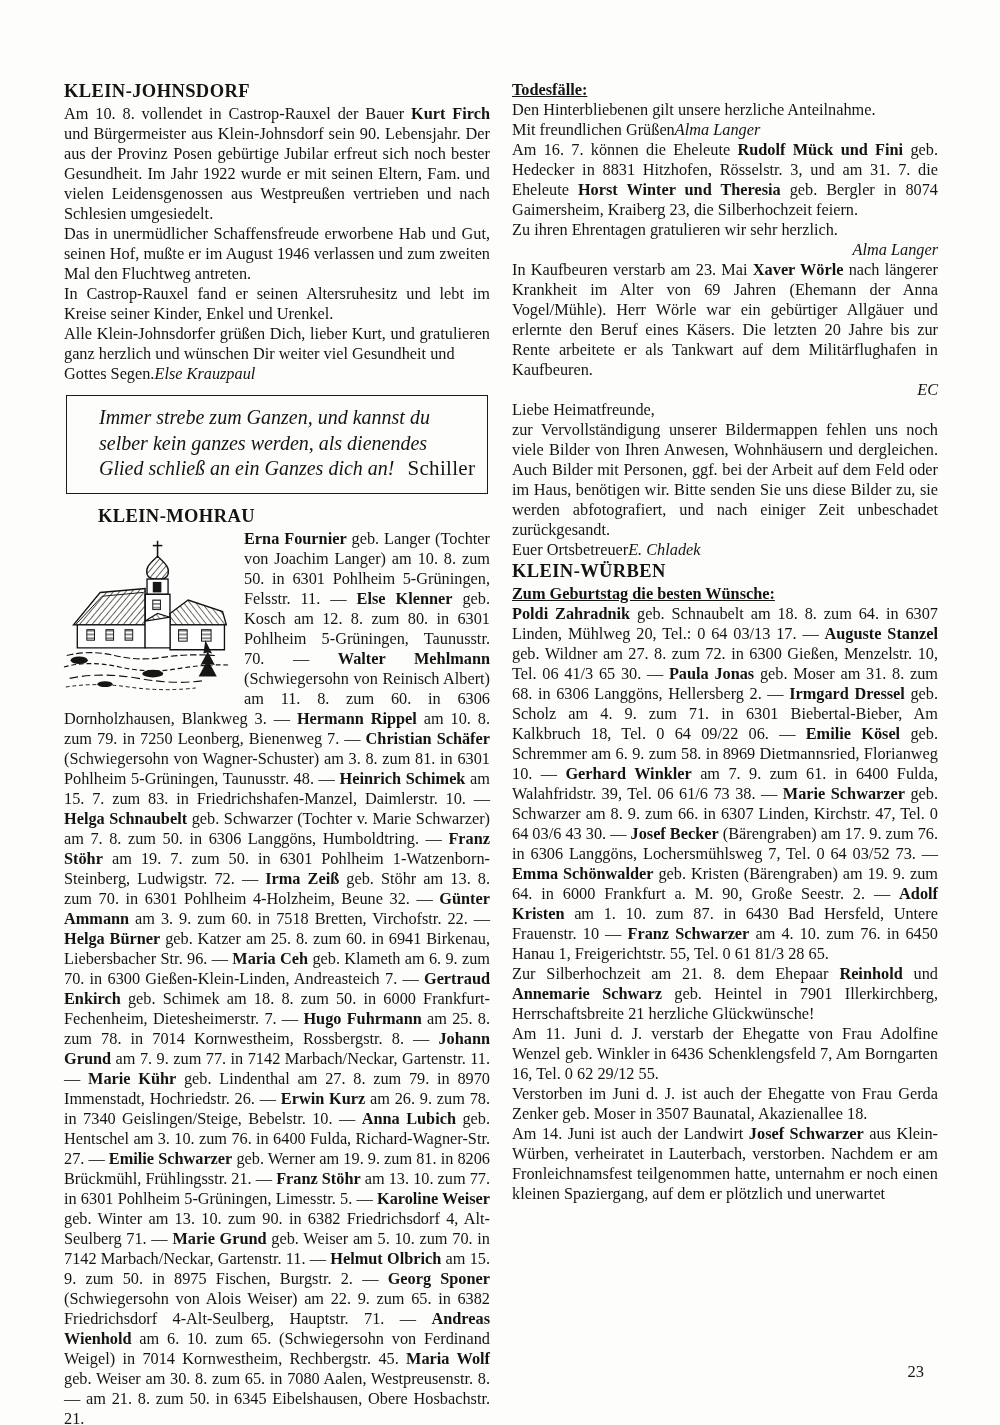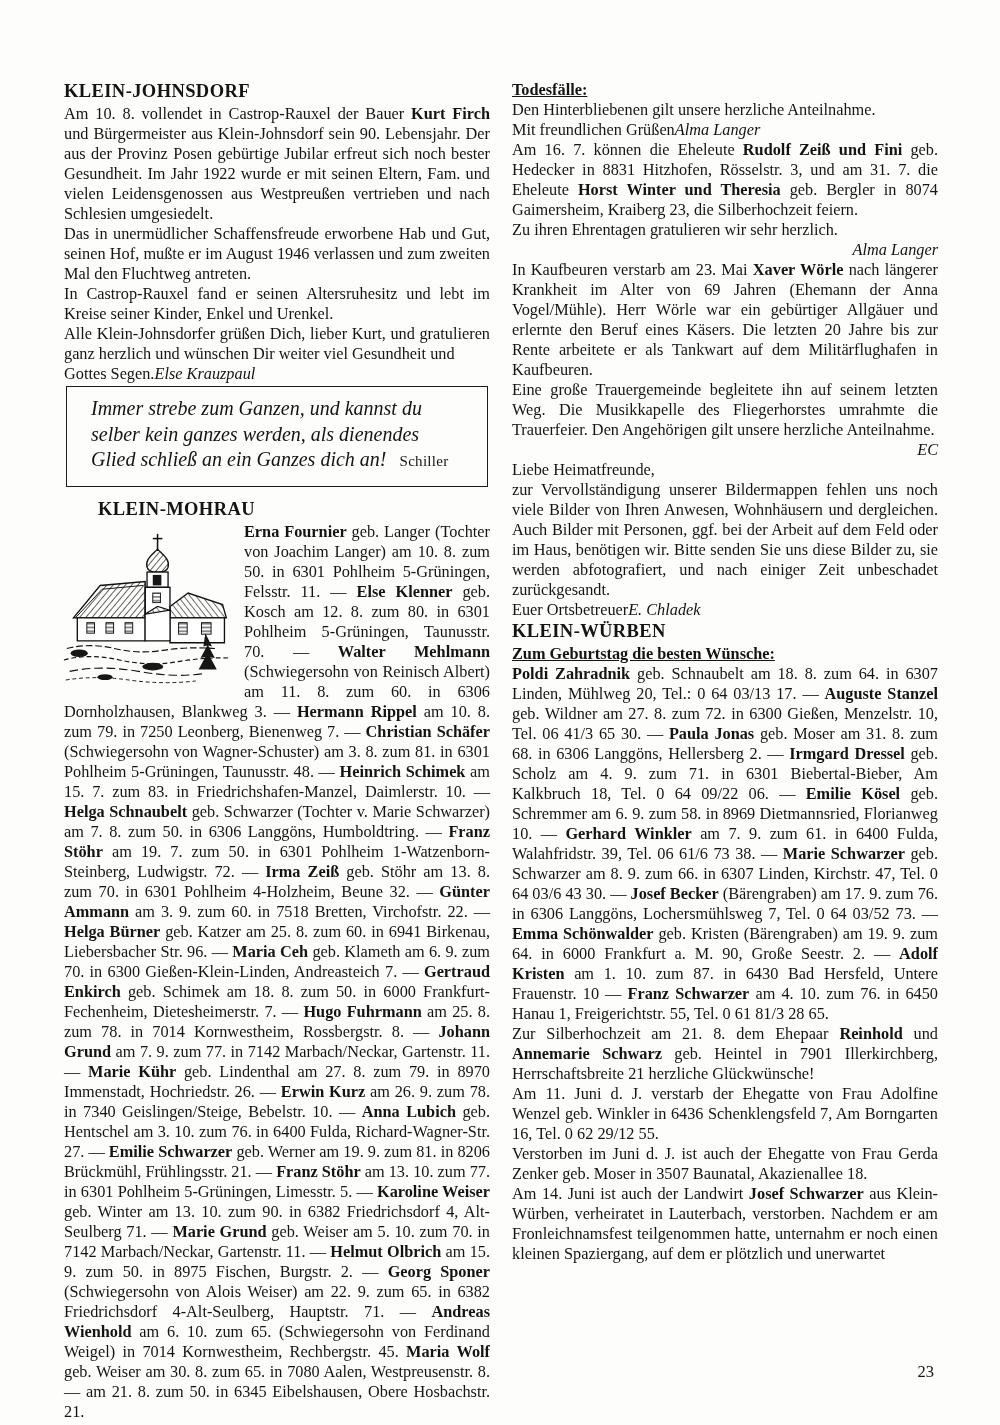--- a/index.html
+++ b/index.html
@@ -31,38 +31,38 @@
   }
   .sig{font-style:italic;}
   .rightsig{
     text-align:right;font-style:italic;
     font-size:16.3px;line-height:20px;margin:0;
   }
   .gap{margin-top:9px;}
   .bigap{margin-top:15px;}
   .quote-box{
     border:1.6px solid #1c1c1c;
-    margin:2px 2px 11px 2px;
-    padding:9px 10px 11px 24px;
+    margin:11px 2px 11px 2px;
+    padding:9px 10px 11px 32px;
   }
   .quote-line{
     font-style:italic;font-size:20px;line-height:25.5px;
     white-space:nowrap;
   }
   .quote-attr{
-    font-style:normal;font-size:15px;margin-left:13px;
+    font-style:normal;font-size:21px;margin-left:13px;
     letter-spacing:.3px;
   }
   .church-fig{
     float:left;width:172px;height:158px;
     margin:4px 10px 2px -2px;
   }
   .mohrau-wrap{overflow:visible;}
   .pagenum{
-    position:absolute;right:66px;top:1362px;
+    position:absolute;right:76px;top:1362px;
     font-size:16.5px;
   }
   b{font-weight:bold;}
 </style>
 </head>
 <body>
 
 <div class="page">
   <div class="cols">
 
@@ -148,28 +148,27 @@
       <section>
         <p class="just boldline">Todesfälle:</p>
         <p class="just">Den Hinterbliebenen gilt unsere herzliche Anteilnahme.</p>
         <div class="sigline">
           <span>Mit freundlichen Grüßen</span>
           <span class="sig">Alma Langer</span>
         </div>
       </section>
 
       <section>
-        <p class="just gap">Am 16. 7. können die Eheleute <b>Rudolf Zeiß und Fini</b> geb. Hedecker in 8831 Hitzhofen, Rösselstr. 3, und am 31. 7. die Eheleute <b>Horst Winter und Theresia</b> geb. Bergler in 8074 Gaimersheim, Kraiberg 23, die Silberhochzeit feiern.</p>
+        <p class="just gap">Am 16. 7. können die Eheleute <b>Rudolf Mück und Fini</b> geb. Hedecker in 8831 Hitzhofen, Rösselstr. 3, und am 31. 7. die Eheleute <b>Horst Winter und Theresia</b> geb. Bergler in 8074 Gaimersheim, Kraiberg 23, die Silberhochzeit feiern.</p>
         <p class="just">Zu ihren Ehrentagen gratulieren wir sehr herzlich.</p>
         <p class="rightsig">Alma Langer</p>
       </section>
 
       <section>
         <p class="just gap">In Kaufbeuren verstarb am 23. Mai <b>Xaver Wörle</b> nach längerer Krankheit im Alter von 69 Jahren (Ehemann der Anna Vogel/Mühle). Herr Wörle war ein gebürtiger Allgäuer und erlernte den Beruf eines Käsers. Die letzten 20 Jahre bis zur Rente arbeitete er als Tankwart auf dem Militärflughafen in Kaufbeuren.</p>
-        <p class="just">Eine große Trauergemeinde begleitete ihn auf seinem letzten Weg. Die Musikkapelle des Fliegerhorstes umrahmte die Trauerfeier. Den Angehörigen gilt unsere herzliche Anteilnahme.</p>
         <p class="rightsig">EC</p>
       </section>
 
       <section>
         <p class="just gap">Liebe Heimatfreunde,</p>
         <p class="just">zur Vervollständigung unserer Bildermappen fehlen uns noch viele Bilder von Ihren Anwesen, Wohnhäusern und dergleichen. Auch Bilder mit Personen, ggf. bei der Arbeit auf dem Feld oder im Haus, benötigen wir. Bitte senden Sie uns diese Bilder zu, sie werden abfotografiert, und nach einiger Zeit unbeschadet zurückgesandt.</p>
         <div class="sigline">
           <span>Euer Ortsbetreuer</span>
           <span class="sig">E. Chladek</span>
         </div>

